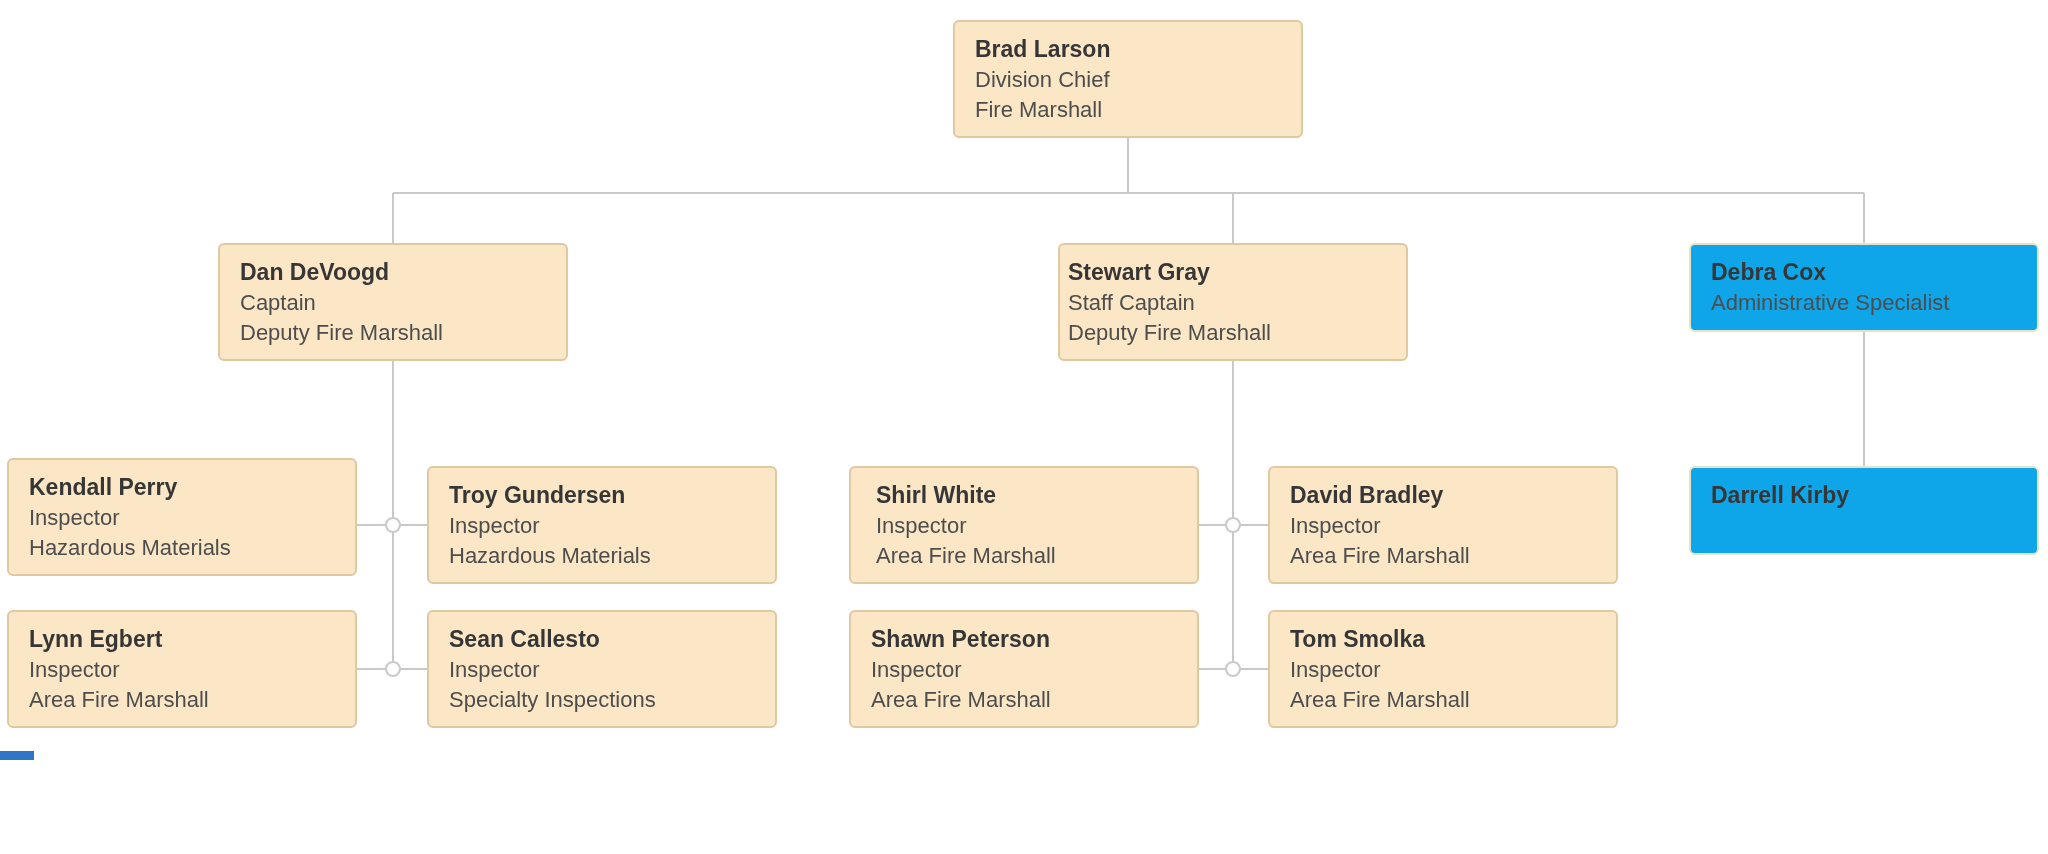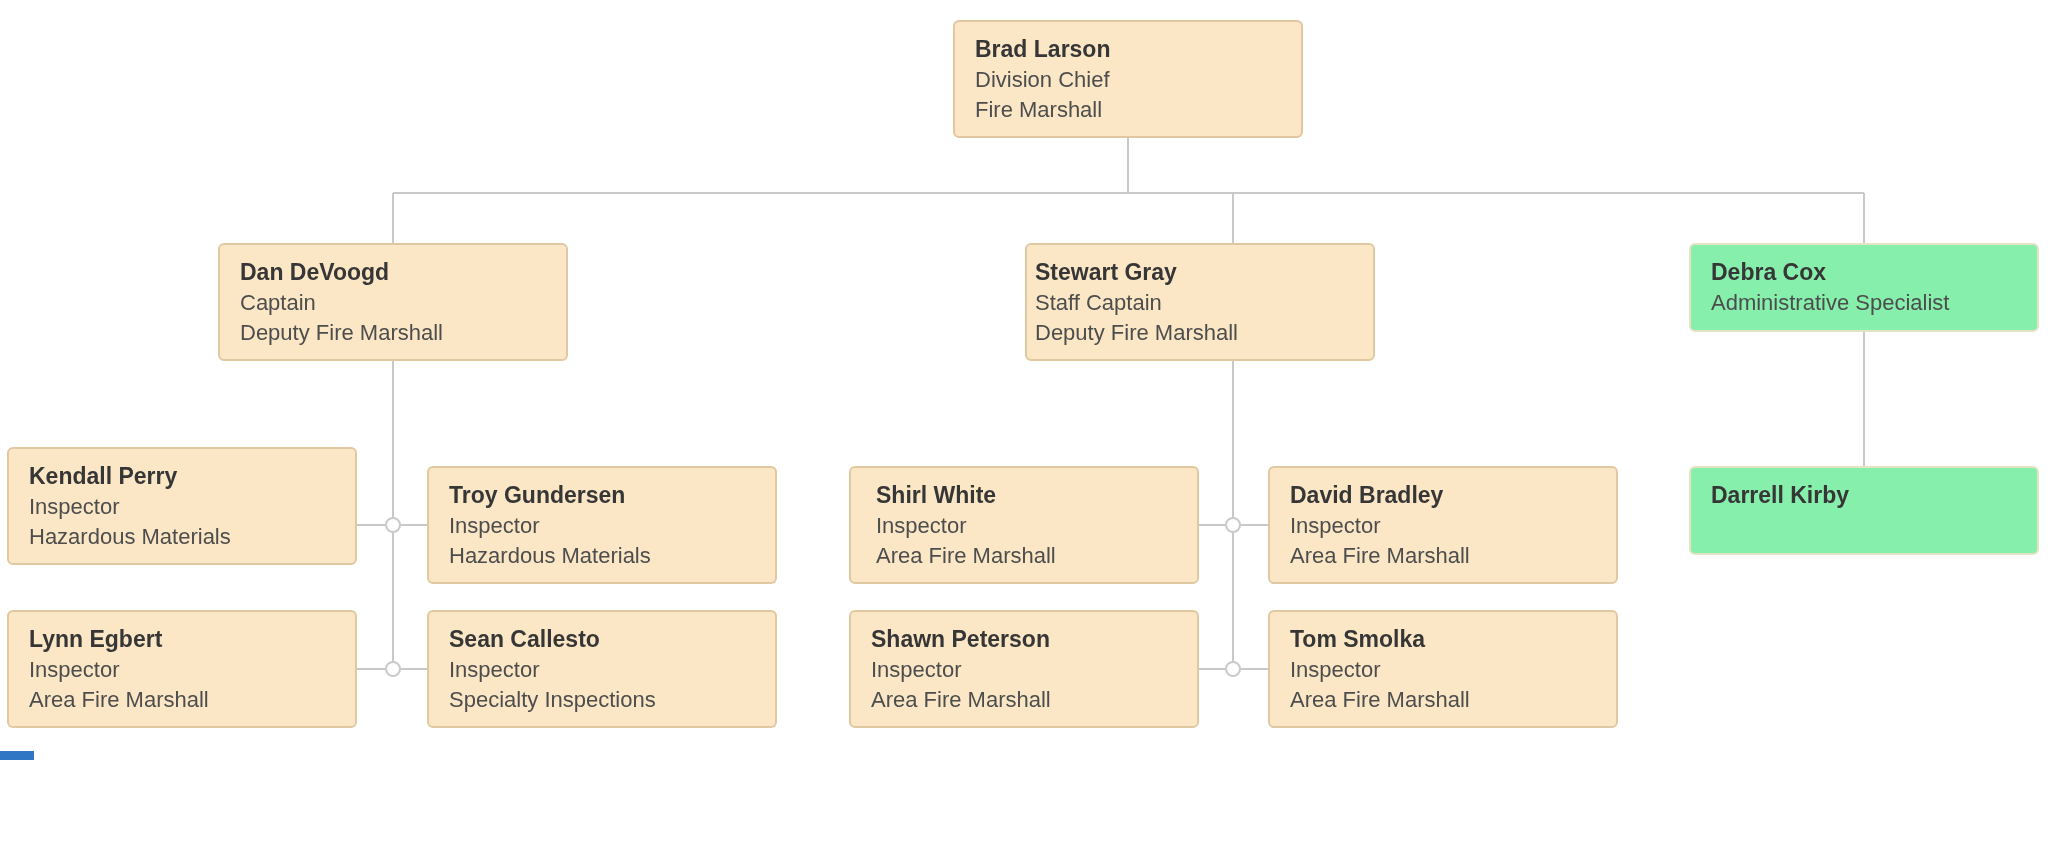--- a/index.html
+++ b/index.html
@@ -27,21 +27,21 @@
     box-sizing: border-box;
     background: #fbe7c6;
     border: 2px solid #dfc8a2;
     border-radius: 6px;
     padding: 11px 20px;
     cursor: pointer;
   }
   .node.h3 { height: 118px; }
   .node.h2 { height: 89px; }
   .node.assistant {
-    background: #86efac;
+    background: #0ea5e9;
     border-color: #e3e3c6;
   }
   .node-name {
     font-size: 23px;
     font-weight: bold;
     color: #363636;
     line-height: 32px;
     white-space: nowrap;
   }
   .node-title, .node-subtitle {
@@ -86,32 +86,32 @@
     <div class="node-title">Division Chief</div>
     <div class="node-subtitle">Fire Marshall</div>
   </div>
 
   <div class="node h3" style="left:218px; top:243px;">
     <div class="node-name">Dan DeVoogd</div>
     <div class="node-title">Captain</div>
     <div class="node-subtitle">Deputy Fire Marshall</div>
   </div>
 
-  <div class="node h3" style="left:1025px; top:243px;padding-left:8px;">
+  <div class="node h3" style="left:1058px; top:243px;padding-left:8px;">
     <div class="node-name">Stewart Gray</div>
     <div class="node-title">Staff Captain</div>
     <div class="node-subtitle">Deputy Fire Marshall</div>
   </div>
 
   <div class="node h2 assistant" style="left:1689px; top:243px;">
     <div class="node-name">Debra Cox</div>
     <div class="node-title">Administrative Specialist</div>
   </div>
 
-  <div class="node h3" style="left:7px; top:447px;">
+  <div class="node h3" style="left:7px; top:458px;">
     <div class="node-name">Kendall Perry</div>
     <div class="node-title">Inspector</div>
     <div class="node-subtitle">Hazardous Materials</div>
   </div>
 
   <div class="node h3" style="left:427px; top:466px;">
     <div class="node-name">Troy Gundersen</div>
     <div class="node-title">Inspector</div>
     <div class="node-subtitle">Hazardous Materials</div>
   </div>

